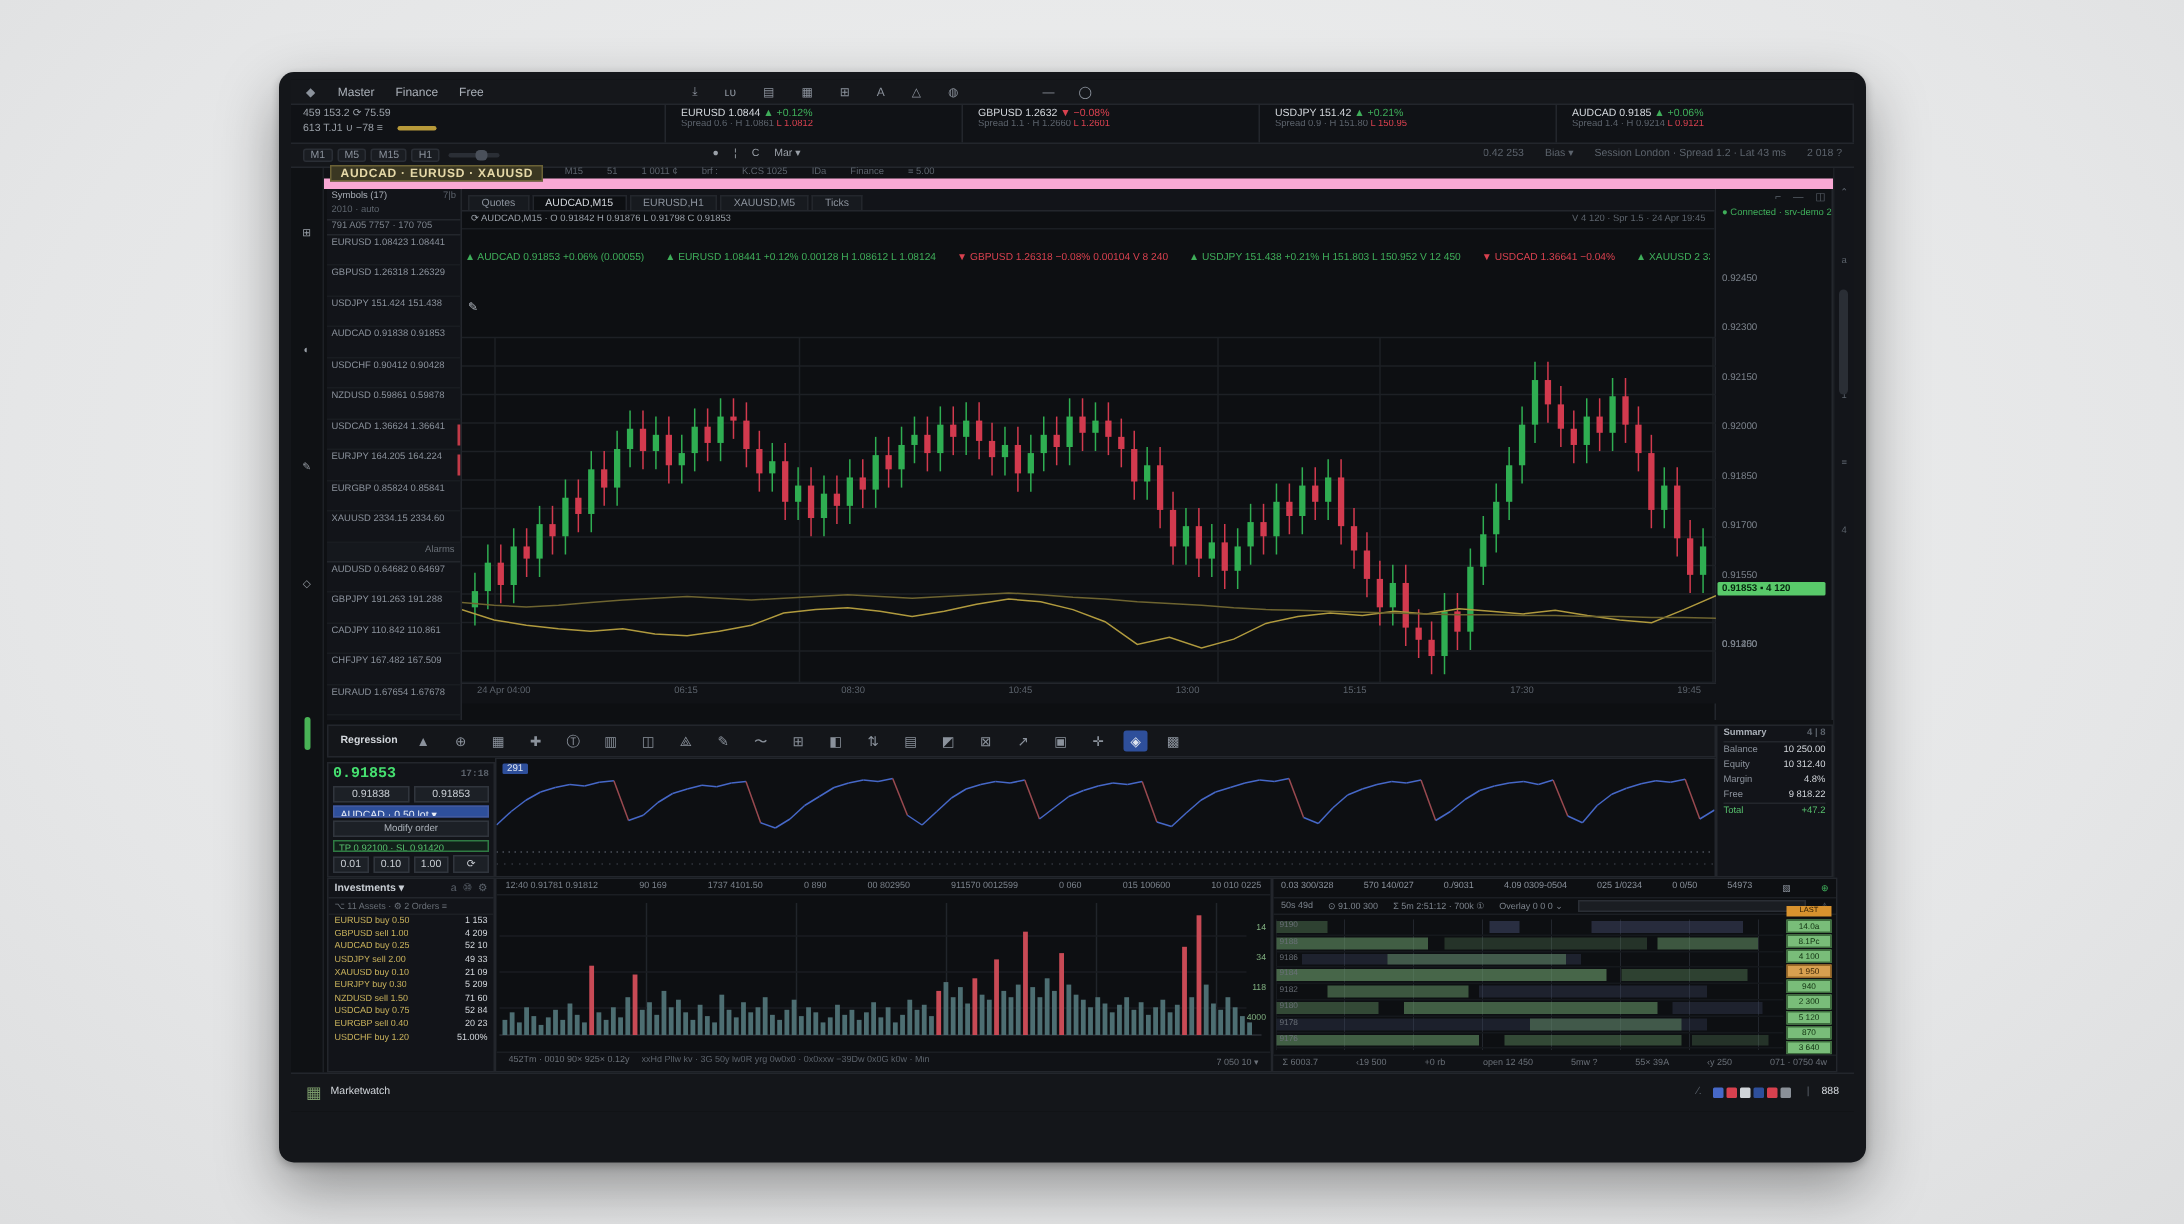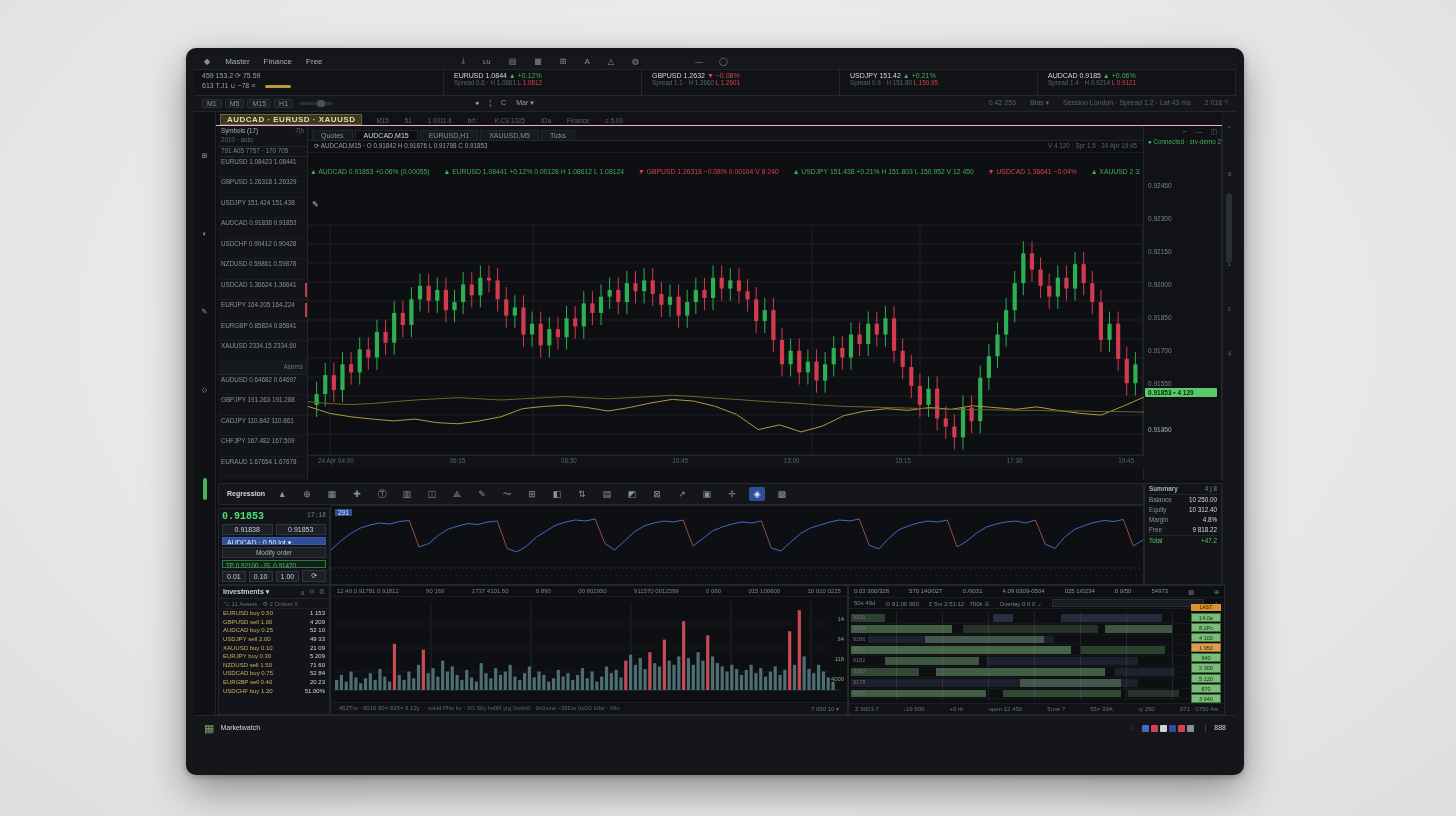--- a/index.html
+++ b/index.html
@@ -18,21 +18,21 @@
   .yellow{color:#c9b25c;}
   
   .menubar{left:0;top:0;width:100%;height:17px;background:#15171b;border-bottom:1px solid #23262c;display:flex;align-items:center;gap:4px;padding:0 6px;}
   .menu-item{padding:1px 7px;font-size:8px;color:#aab0b8;cursor:default;}
   .icon-btn{padding:1px 4px;font-size:8px;color:#8b929c;}
   .quotebar{left:0;top:17px;width:100%;height:26px;background:#101216;border-bottom:1px solid #23262c;display:flex;}
   .qstats{width:250px;padding:2px 8px;border-right:1px solid #23262c;}
   .qbox{flex:1;border-right:1px solid #23262c;padding:2px 10px;}
   .toolbar2{left:0;top:43px;width:100%;height:16px;background:#14161a;border-bottom:1px solid #23262c;display:flex;align-items:center;gap:6px;padding:0 8px;}
   .tb-btn{padding:0 4px;font-size:7px;color:#8b929c;border:1px solid #2a2e35;border-radius:2px;background:#1a1d22;}
-  .symbolbar{left:0;top:59px;width:100%;height:14px;background:#101216;border-bottom:1px solid #f9a8d4;display:flex;align-items:flex-end;gap:14px;padding:0 8px 0 26px;}
+  .symbolbar{left:0;top:59px;width:100%;height:14px;background:#101216;border-bottom:7px solid #f9a8d4;display:flex;align-items:center;gap:14px;padding:0 8px 0 26px;}
   .sym-sel{background:#3a3722;border:1px solid #6b6236;color:#e6d9a8;font-weight:bold;font-size:8px;padding:0 6px;letter-spacing:.5px;}
   
   .leftstrip{left:0;top:59px;width:22px;height:603px;background:#0f1114;border-right:1px solid #1d2025;display:flex;flex-direction:column;align-items:center;padding-top:40px;gap:70px;}
   .ls-green{position:absolute;left:9px;top:425px;width:4px;height:22px;background:#49b356;border-radius:2px;}
   
   .watchlist{left:24px;top:73px;width:90px;height:354px;background:#121419;border-right:1px solid #23262c;}
   .wl-row{height:20.5px;border-bottom:1px solid #191c21;padding:2px 3px;position:relative;color:#8b929c;}
   .wl-mark{position:absolute;right:0;top:3px;width:2px;height:14px;background:#c23a48;}
   .wl-sub{height:13px;background:#15181d;color:#6a7078;text-align:right;padding:2px 4px;border-bottom:1px solid #23262c;}
   .chart{left:114px;top:73px;width:836px;height:354px;background:#0d0f12;border-right:1px solid #23262c;}

